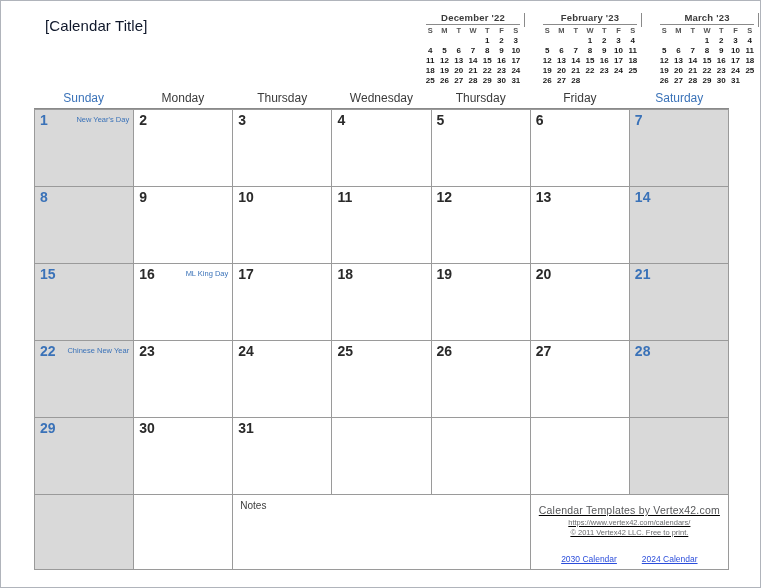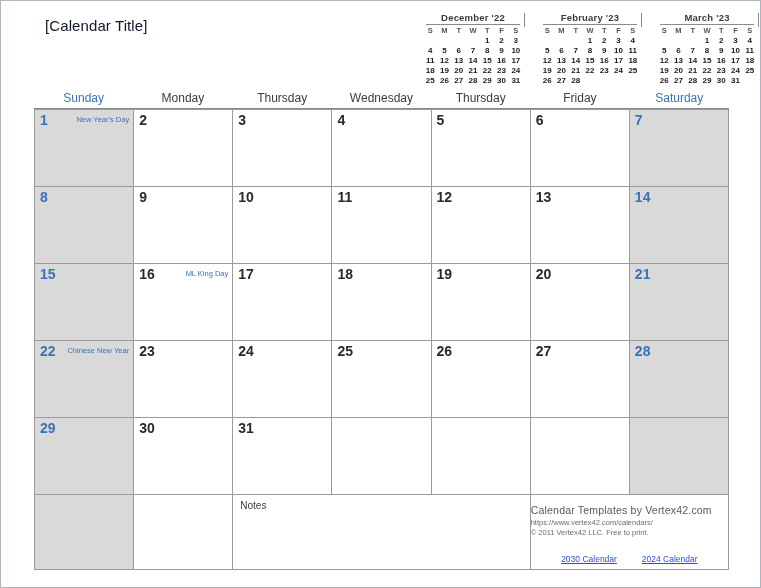--- a/index.html
+++ b/index.html
@@ -172,23 +172,24 @@
   .notes-label {
     position: absolute;
     left: 7px;
     top: 5px;
     font-size: 10px;
     color: #3b3b3b;
   }
 
   
   .footer-cell {
-    text-align: left;
+    text-align: center;
     background: #ffffff;
     position: relative;
+    text-decoration: underline;
   }
   .footer-inner {
     padding-top: 9px;
     height: 100%;
     box-sizing: border-box;
   }
   .f-line1 {
     font-size: 10.5px;
     color: #57585a;
     letter-spacing: 0.2px;

